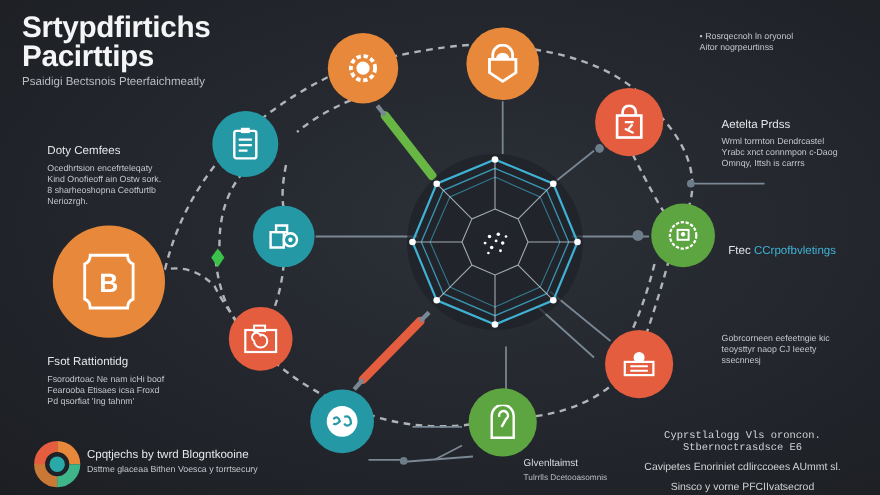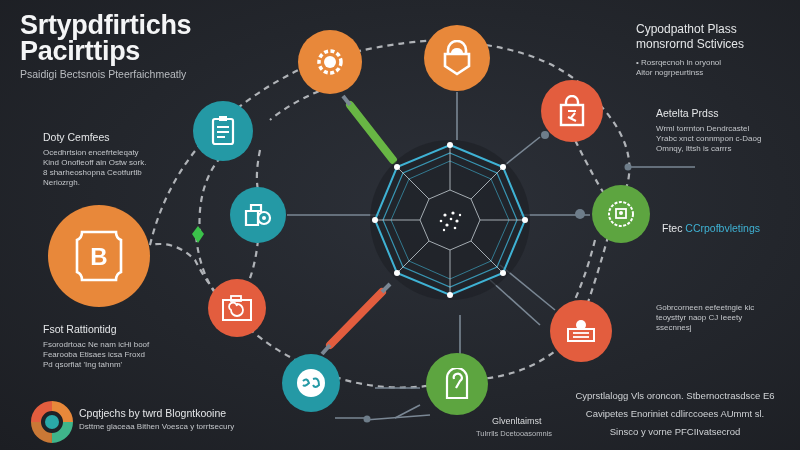--- a/index.html
+++ b/index.html
@@ -221,24 +221,20 @@
   <div class="blk-p">Fearooba Etisaes icsa Froxd</div>
   <div class="blk-p">Pd qsorfiat 'Ing tahnm'</div>
 </div>
 
 <div class="abs" style="left:79px;top:407px;width:190px;">
   <div class="blk-h" style="margin-bottom:3px;">Cpqtjechs by twrd Blogntkooine</div>
   <div class="blk-p">Dsttme glaceaa Bithen Voesca y torrtsecury</div>
 </div>
 
 <div class="abs" style="left:636px;top:22px;width:160px;">
-  <div style="font-size:12px;line-height:15px;color:#e4e6e8;">
-    <div>Cypodpathot Plass</div>
-    <div>monsrornd Sctivices</div>
-  </div>
   <div style="height:6px"></div>
   <div class="blk-p">• Rosrqecnoh ln oryonol</div>
   <div class="blk-p">Aitor nogrpeurtinss</div>
 </div>
 
 <div class="abs" style="left:656px;top:107px;width:140px;">
   <div class="blk-h">Aetelta Prdss</div>
   <div class="blk-p">Wrml torrnton Dendrcastel</div>
   <div class="blk-p">Yrabc xnct connmpon c-Daog</div>
   <div class="blk-p">Omnqy, Ittsh is carrrs</div>
@@ -251,21 +247,21 @@
   </div>
 </div>
 
 <div class="abs" style="left:656px;top:303px;width:140px;">
   <div class="blk-p">Gobrcorneen eefeetngie kic</div>
   <div class="blk-p">teoysttyr naop CJ Ieeety</div>
   <div class="blk-p">ssecnnesj</div>
 </div>
 
 <div class="abs" style="left:560px;top:390px;width:230px;text-align:center;">
-  <div style="font-size:9.5px;color:#d0d3d6;margin-bottom:7px;">Cyprstlalogg Vls oroncon. Stbernoctrasdsce E6</div>
+  <div style="font-size:9.5px;color:#d0d3d6;margin-bottom:7px;font-family:Liberation Mono, monospace;">Cyprstlalogg Vls oroncon. Stbernoctrasdsce E6</div>
   <div style="font-size:9.5px;color:#d0d3d6;margin-bottom:7px;">Cavipetes Enoriniet cdlirccoees AUmmt sl.</div>
   <div style="font-size:9.5px;color:#d0d3d6;">Sinsco y vorne PFCIIvatsecrod</div>
 </div>
 
 <div class="abs" style="left:476px;top:416px;width:100px;">
-  <div style="font-size:9px;color:#d8dadc;margin-left:16px;">Glvenltaimst</div>
+  <div style="font-size:9px;color:#d8dadc;">Glvenltaimst</div>
   <div style="font-size:7.5px;color:#b9bcc0;margin-top:3px;">Tulrrlls Dcetooasomnis</div>
 </div>
 
 </body></html>

